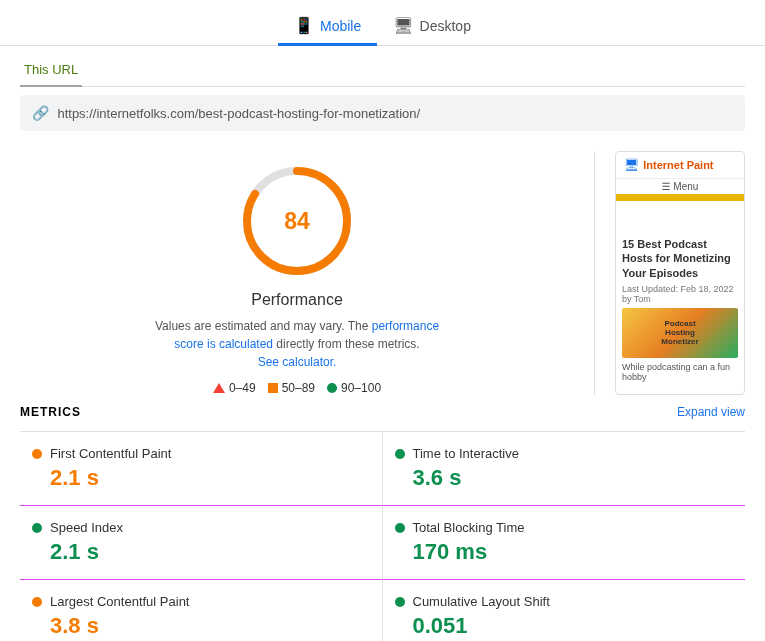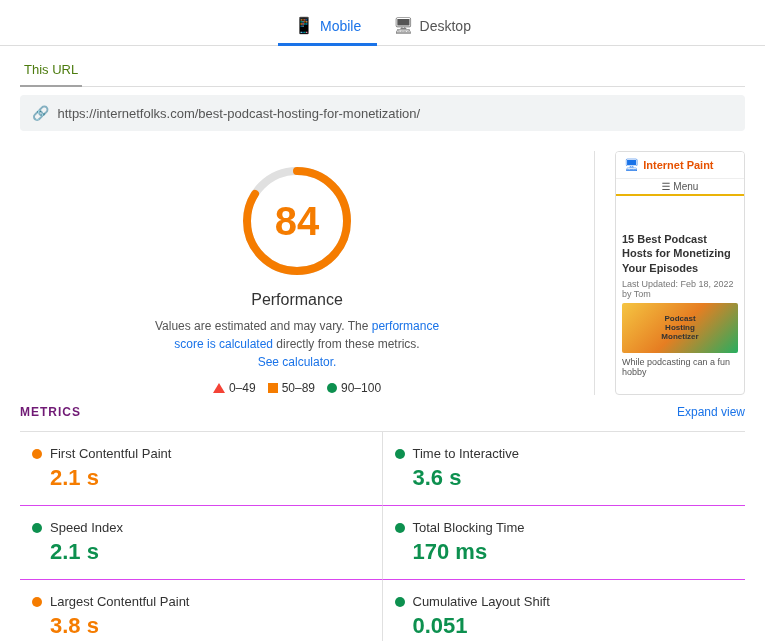--- a/index.html
+++ b/index.html
@@ -93,21 +93,21 @@
       margin: 10px auto 10px;
     }
     .gauge-svg {
       transform: rotate(-90deg);
     }
     .gauge-score {
       position: absolute;
       top: 50%;
       left: 50%;
       transform: translate(-50%, -50%);
-      font-size: 40px;
+      font-size: 23px;
       font-weight: bold;
       color: #f57c00;
     }
 
     .perf-title {
       font-size: 16px;
       font-weight: normal;
       margin-bottom: 8px;
       color: #333;
     }
@@ -175,21 +175,21 @@
     .preview-header-text {
       font-size: 11px;
       font-weight: bold;
       color: #e65100;
     }
     .preview-menu {
       text-align: center;
       font-size: 10px;
       color: #555;
       padding: 2px;
-      border-bottom: 2px solid #eab308;
+      border-bottom: 7px solid #eab308;
     }
     .preview-body {
       padding: 4px 6px;
       background: #fff;
       margin-top: 32px;
     }
     .preview-title {
       font-size: 11px;
       font-weight: bold;
       color: #333;
@@ -234,21 +234,21 @@
     }
     .metrics-header {
       display: flex;
       justify-content: space-between;
       align-items: center;
       margin-bottom: 12px;
     }
     .metrics-title {
       font-size: 12px;
       font-weight: bold;
-      color: #701a75;
+      color: #000000;
       letter-spacing: 1px;
     }
     .expand-view {
       font-size: 12px;
       color: #1a73e8;
       cursor: pointer;
     }
     .metrics-grid {
       display: grid;
       grid-template-columns: 1fr 1fr;

